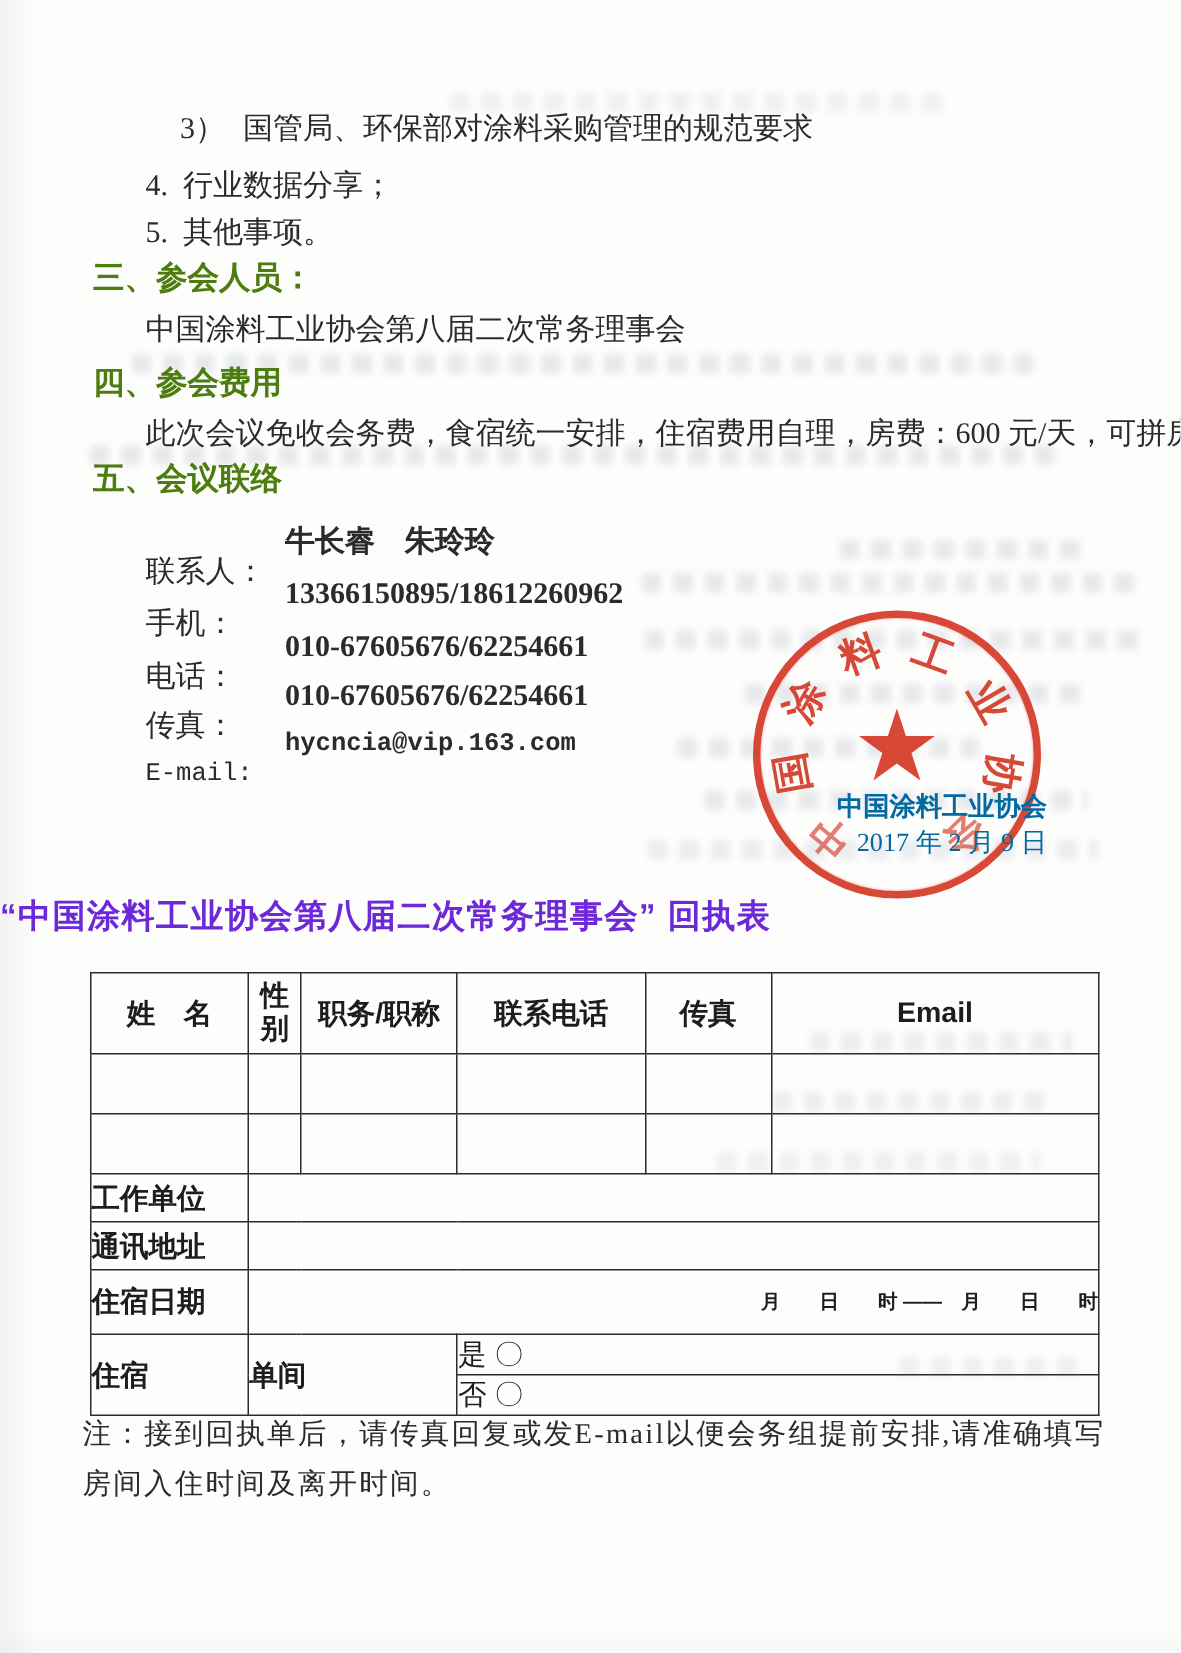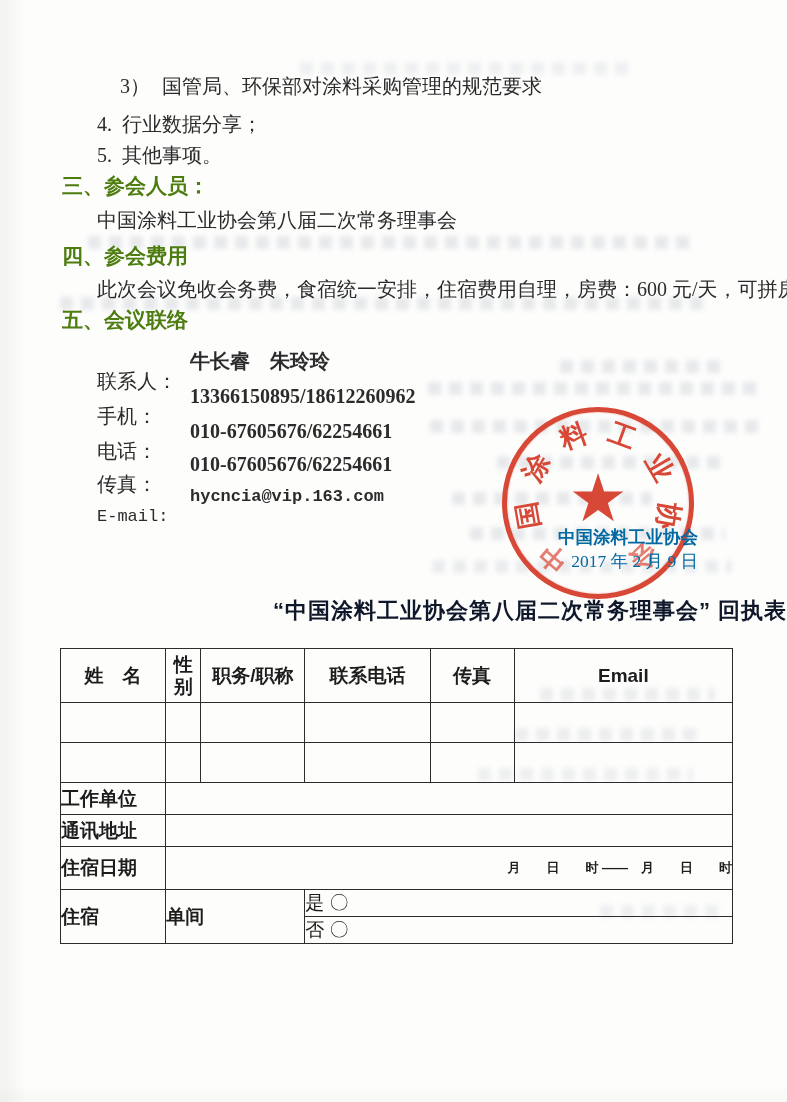--- a/index.html
+++ b/index.html
@@ -45,22 +45,22 @@
   .rc6{ transform:rotate(100deg)  translateY(-71px); }
   .rc7{ transform:rotate(140deg)  translateY(-71px); opacity:.7; }
   .seal-star {
     position:absolute; left:50%; top:50%; transform:translate(-50%,-56%);
     font-size:66px; color:#d63b28; line-height:1;
   }
   .signature { text-align:right; font-size:17.5px; line-height:24px; color:#0369a1; font-weight:bold; }
 
   
   .form-title {
-    width:100%; text-align:right;
-    font-family:"Liberation Sans", sans-serif; font-weight:bold; font-size:22px; color:#0f172a;
+    width:100%; text-align:left;
+    font-family:"Liberation Sans", sans-serif; font-weight:bold; font-size:22px; color:#6d28d9;
     letter-spacing:1px;
   }
 
   
   table.reply { border-collapse:collapse; table-layout:fixed; width:673px; background:transparent; }
   table.reply td, table.reply th { border:1px solid #2e2c2a; padding:0; vertical-align:middle; word-break:break-all; }
   table.reply th {
     font-family:"Liberation Sans", sans-serif; font-weight:bold; font-size:19px; color:#1d1d1d;
     text-align:center;
   }
@@ -215,14 +215,18 @@
       <td rowspan="2" class="lbl-c">住宿</td>
       <td rowspan="2" colspan="2" class="lbl-c">单间</td>
       <td colspan="3" class="opt">是 〇</td>
     </tr>
     <tr style="height:23px;">
       <td colspan="3" class="opt">否 〇</td>
     </tr>
   </tbody>
     </table>
 
+  <div class="abs note" style="left:55px;top:940px;">
+    <div>注：接到回执单后，请传真回复或发E-mail以便会务组提前安排,请准确填写</div>
+    <div>房间入住时间及离开时间。</div>
+  </div>
 
 </div>
 
 </body></html>

